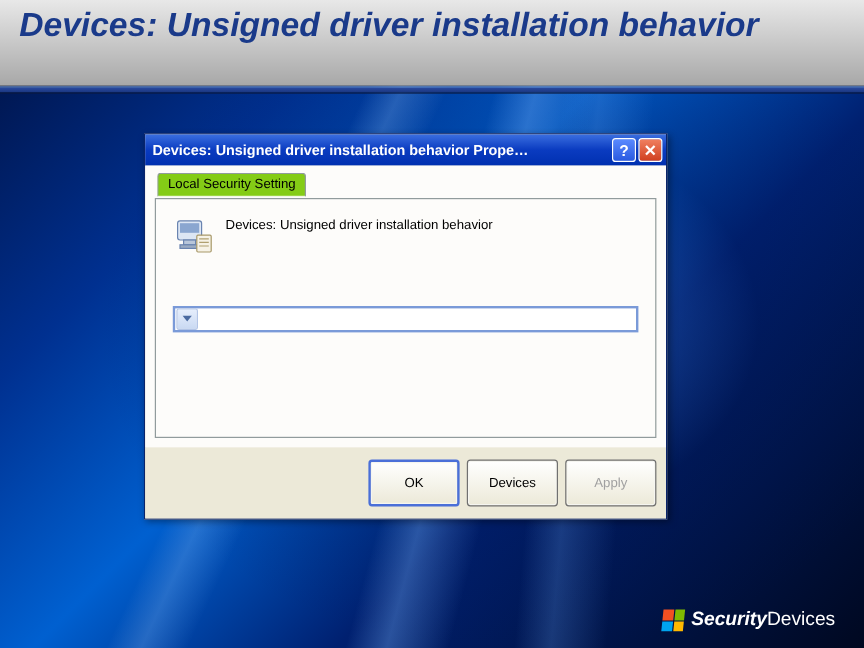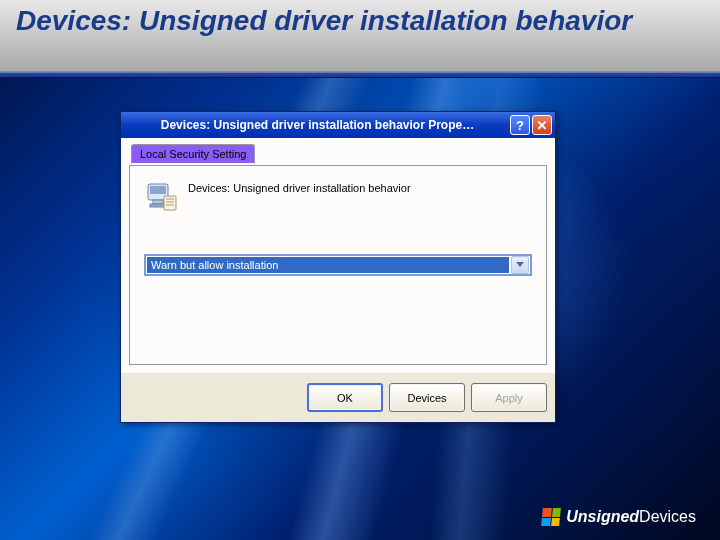--- a/index.html
+++ b/index.html
@@ -46,38 +46,38 @@
     border: 1px solid #0a246a;
     box-shadow: 2px 2px 6px rgba(0,0,0,0.4);
   }
   .titlebar {
     height: 26px;
     background: linear-gradient(#3a6ee0, #0a3bc0 50%, #0030b0);
     display: flex; align-items: center;
     padding: 0 3px 0 6px;
     color: #fff; font-size: 12px; font-weight: bold;
   }
-  .titlebar-text { flex: 1; white-space: nowrap; overflow: hidden; text-overflow: ellipsis; text-align: center; }
+  .titlebar-text { flex: 1; white-space: nowrap; overflow: hidden; text-overflow: ellipsis; }
   .tb-btn {
     width: 20px; height: 20px; margin-left: 2px;
     border: 1px solid #fff; border-radius: 3px;
     display: flex; align-items: center; justify-content: center;
     font-size: 13px; font-weight: bold; color: #fff;
   }
   .tb-help { background: linear-gradient(#5a8aff,#2a5ae0); }
   .tb-close { background: linear-gradient(#f08060,#d04020); }
   .dialog-body {
     background: #fdfcfa;
     border-top: none;
     padding: 6px 8px 8px 8px;
   }
   .tabstrip { position: relative; height: 22px; margin-bottom: -1px; }
   .tab {
     position: absolute; top: 0; left: 2px;
-    background: #8b5cf6;
+    background: #84cc16;
     border: 1px solid #919b9c; border-bottom: 1px solid #fdfcfa;
     border-radius: 3px 3px 0 0;
     padding: 3px 8px 3px 8px;
     font-size: 11px;
   }
   .tabpanel {
     border: 1px solid #919b9c;
     background: #fdfcfa;
     padding: 14px 14px 18px 14px;
     min-height: 200px;
@@ -102,21 +102,21 @@
     background: linear-gradient(#e6eefc,#c9d9f2);
     border: 1px solid #b3c5e6; border-radius: 2px;
     display: flex; align-items: center; justify-content: center;
   }
   .btn-row {
     display: flex; justify-content: flex-end; gap: 6px;
     padding: 10px 8px 10px 8px;
     background: #ece9d8;
   }
   .btn {
-    min-width: 76px; height: 29px;
+    min-width: 76px; height: 39px;
     border: 1px solid #707070; border-radius: 3px;
     background: linear-gradient(#fff,#ece9d8);
     font-size: 11px;
     box-shadow: inset 0 0 0 1px #f5f5f0;
   }
   .btn.default { border: 2px solid #4a6fd8; }
   .btn.disabled { color: #a0a0a0; }
   .footer-logo {
     position: absolute; right: 24px; bottom: 14px;
     display: flex; align-items: center; gap: 6px;
@@ -167,21 +167,20 @@
             <rect x="20" y="16" width="12" height="14" rx="1" fill="#f6f2e6" stroke="#a89868"></rect>
             <line x1="22" y1="19" x2="30" y2="19" stroke="#b0a070"></line>
             <line x1="22" y1="22" x2="30" y2="22" stroke="#b0a070"></line>
             <line x1="22" y1="25" x2="30" y2="25" stroke="#b0a070"></line>
           </svg>
         </div>
         <div class="policy-text">Devices: Unsigned driver installation behavior</div>
       </div>
 
       <div class="combo">
-        <div class="combo-sel">Warn but allow installation</div>
         <div class="combo-btn">
           <svg width="8" height="6" viewBox="0 0 8 6">
             <path d="M0 0 L8 0 L4 5 Z" fill="#4a6aa0"></path>
           </svg>
         </div>
       </div>
     </div>
   </div>
 
   <div class="btn-row">
@@ -192,15 +191,15 @@
 </div>
 
 <div class="footer-logo">
   <div class="ms-flag">
     <span></span>
       <span></span>
       <span></span>
       <span></span>
   </div>
   <span>
-    <b>Unsigned</b><span class="tn">Devices</span>
+    <b>Security</b><span class="tn">Devices</span>
   </span>
 </div>
 
 </body></html>

